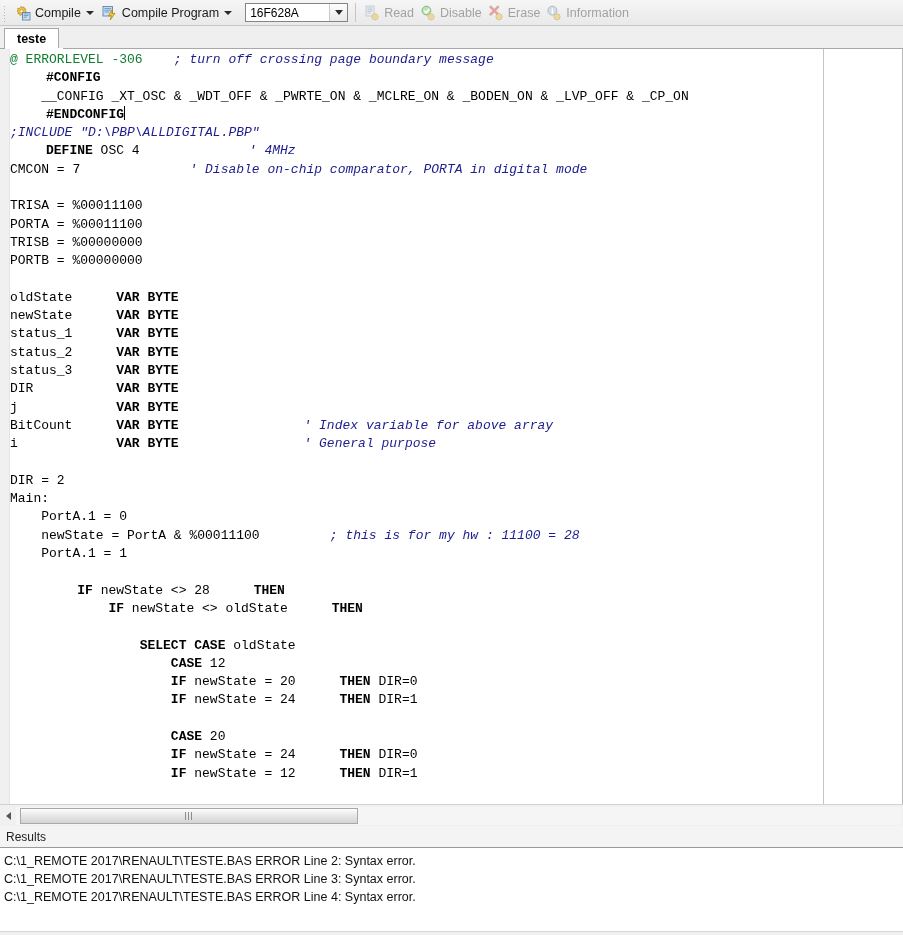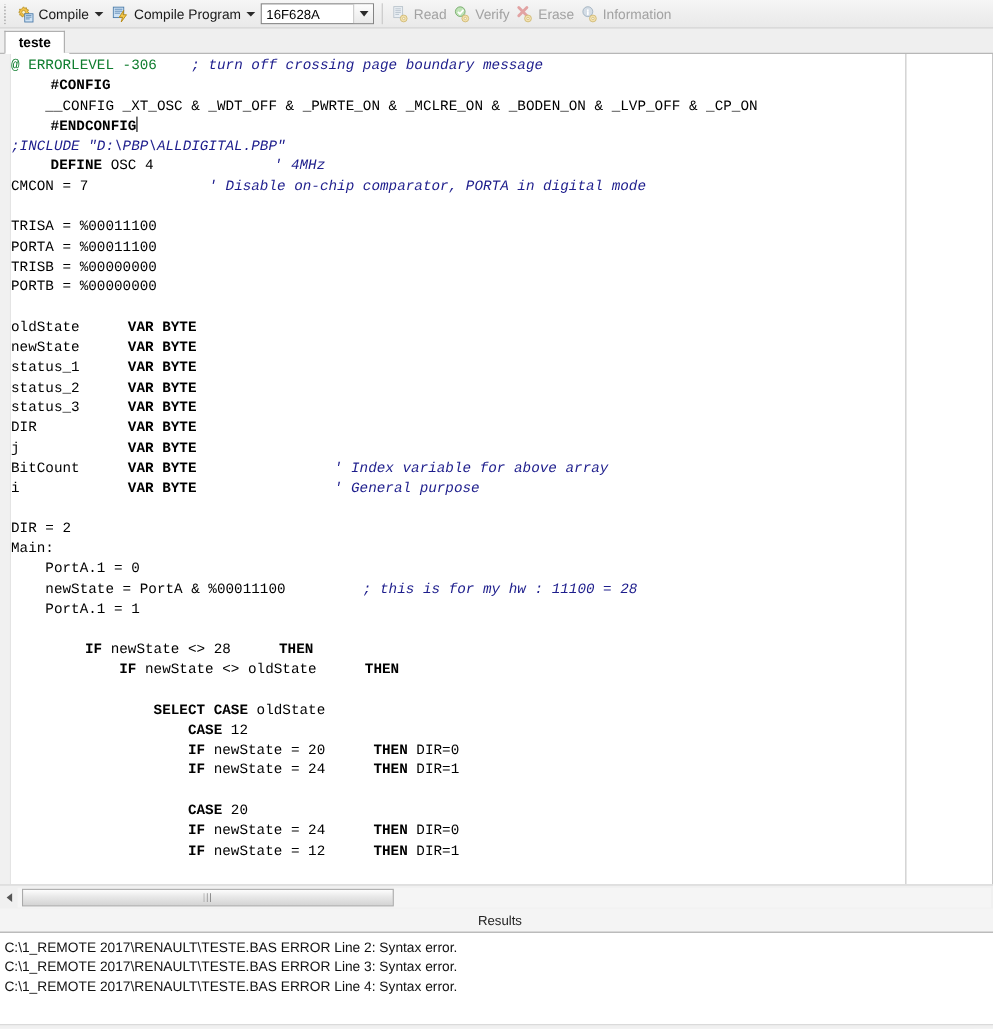--- a/index.html
+++ b/index.html
@@ -56,21 +56,21 @@
     width: 1px; height: 19px;
     background: #c6c6c6;
     margin: 0 5px 0 7px;
     flex: 0 0 auto;
   }
   .ico { width: 16px; height: 16px; display: block; flex: 0 0 auto; }
 
   
   .combo {
     width: 103px; height: 19px;
-    margin-left: 0;
+    margin-left: 8px;
     background: #fff;
     border: 1px solid #848484;
     display: flex; align-items: center;
     font-size: 12px; color: #000;
     box-sizing: border-box;
     flex: 0 0 auto;
   }
   .combo-val { padding-left: 4px; flex: 1 1 auto; }
   .combo-btn {
     width: 17px; height: 17px;
@@ -200,21 +200,21 @@
     background-repeat: repeat-x;
   }
 
   
   .results-head {
     position: absolute; left: 0; top: 826px;
     width: 903px; height: 22px;
     background: #f4f4f4;
     border-bottom: 1px solid #9a9a9a;
     box-sizing: border-box;
-    display: flex; align-items: center; justify-content: center;
+    display: flex; align-items: center;
   }
   .results-title {
     font-size: 12px; color: #222;
     padding-left: 6px;
   }
   .results-body {
     position: absolute; left: 0; top: 848px;
     width: 903px; height: 87px;
     background: #ffffff;
     box-sizing: border-box;
@@ -290,21 +290,21 @@
 
     <div class="tb-item disabled">
       <span class="ico">
         <svg viewBox="0 0 16 16" width="16" height="16">
           <circle cx="6.4" cy="5.6" r="4.4" fill="#bfe3b6" stroke="#74a96a" stroke-width=".8"></circle>
           <path d="M4.3 5.7l1.8 1.9 3.2-3.6" stroke="#ffffff" stroke-width="1.6" fill="none"></path>
           <circle cx="11" cy="11.8" r="3.1" fill="#f3e2b0" stroke="#cbb36c" stroke-width=".7"></circle>
           <circle cx="11" cy="11.8" r="1.1" fill="#fbf6e4" stroke="#cbb36c" stroke-width=".6"></circle>
         </svg>
       </span>
-      <span class="tb-label">Verify</span>
+      <span class="tb-label">Disable</span>
     </div>
 
     <div class="tb-item disabled">
       <span class="ico">
         <svg viewBox="0 0 16 16" width="16" height="16">
           <path d="M2.6 1.9l7.4 7.4M10 1.9L2.6 9.3" stroke="#e2a3a3" stroke-width="2.6" stroke-linecap="round"></path>
           <circle cx="11" cy="11.8" r="3.1" fill="#f3e2b0" stroke="#cbb36c" stroke-width=".7"></circle>
           <circle cx="11" cy="11.8" r="1.1" fill="#fbf6e4" stroke="#cbb36c" stroke-width=".6"></circle>
         </svg>
       </span>

